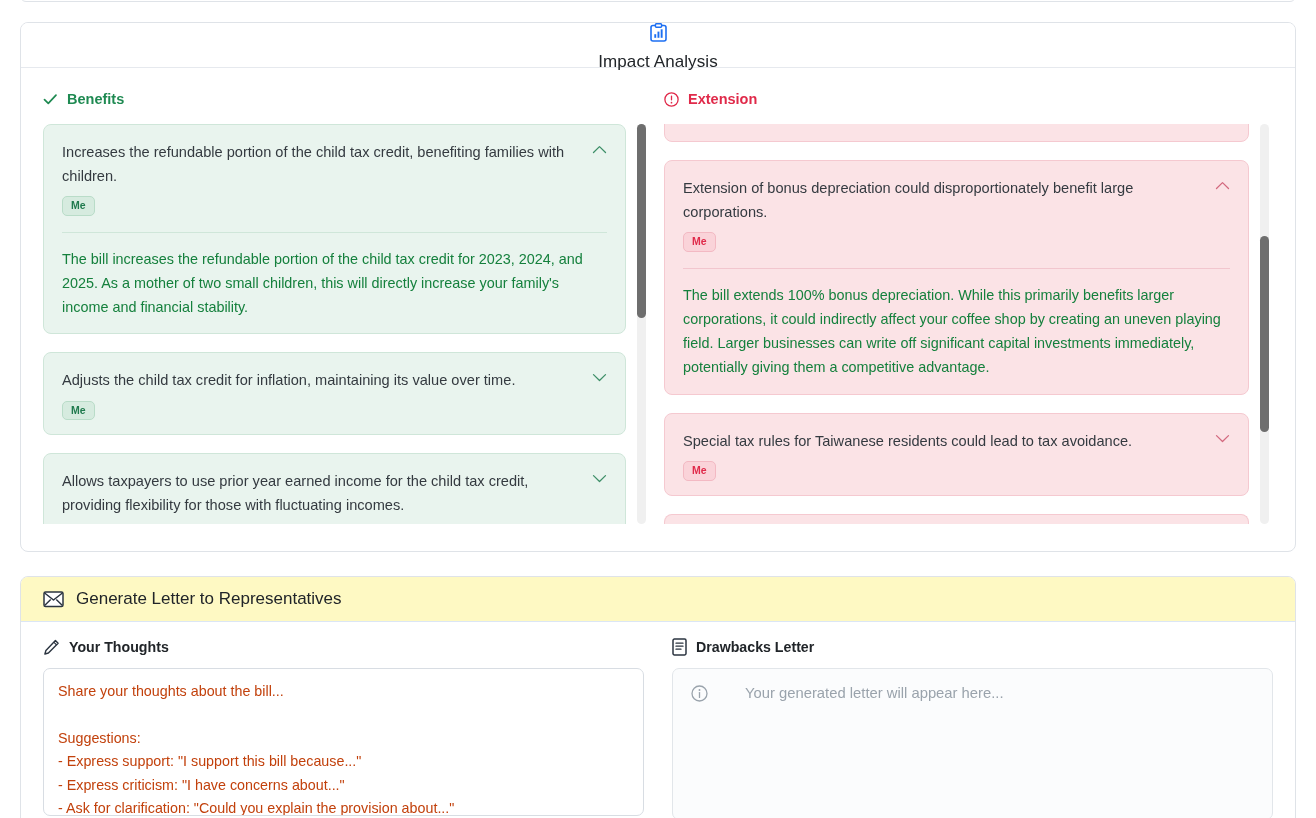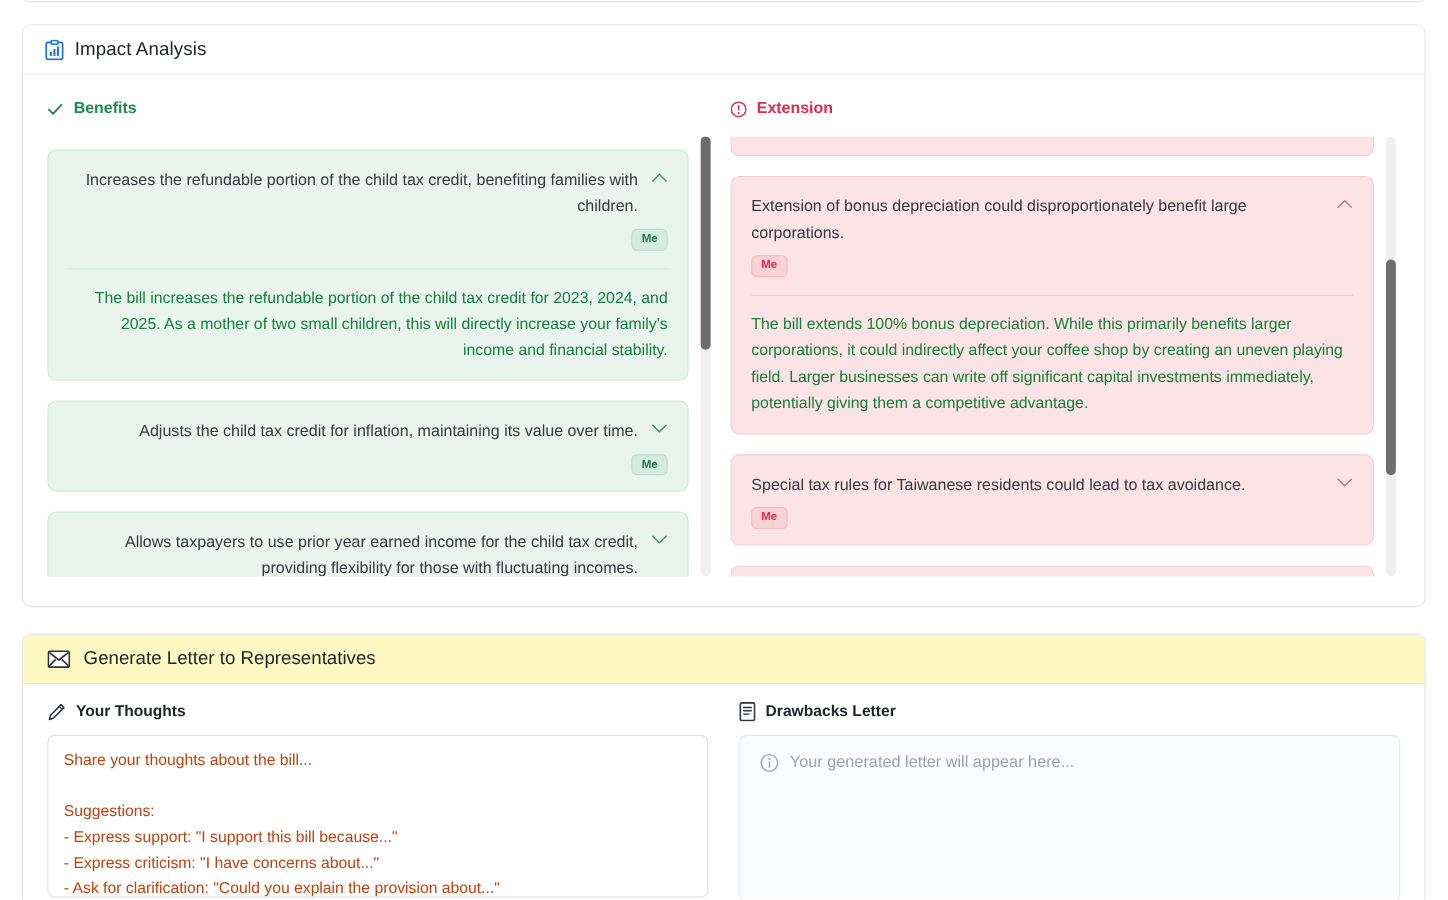--- a/index.html
+++ b/index.html
@@ -42,20 +42,21 @@
     overflow: hidden;
   }
   .impact-header {
     height: 45px;
     border-bottom: 1px solid #e6e9ee;
     display: flex;
     align-items: center;
     padding: 0 20px;
     gap: 10px;
     background: #ffffff;
+    flex-direction: column;
   }
   .impact-header .title {
     font-size: 17px;
     color: #212529;
     font-weight: 400;
     letter-spacing: .1px;
   }
 
   .impact-body {
     display: flex;
@@ -85,21 +86,21 @@
   .col-header.drawbacks .label { color: #e02a4a; }
 
   
   .scroll-list {
     position: relative;
     height: 400px;
     overflow: hidden;
     padding-right: 24px;
   }
   .scroll-inner { position: absolute; left: 0; right: 24px; }
-  .scroll-inner.benefits  { top: 12px; text-align: right; }
+  .scroll-inner.benefits  { top: 0; }
   .scroll-inner.drawbacks { top: -165px; }
 
   
   .sbar {
     position: absolute;
     top: 0;
     right: 4px;
     width: 9px;
     height: 400px;
     background: #f0f0f0;
@@ -232,20 +233,21 @@
     background: #fbfcfd;
     padding: 16px 18px;
     display: flex;
     align-items: flex-start;
     gap: 10px;
   }
   .generated-box .ph {
     font-size: 14.8px;
     color: #9aa3ac;
     line-height: 1.2;
+    margin-left: 27px;
   }
 
   svg { display: block; }
 </style>
 </head>
 <body>
 
 <div class="page">
 
   <div class="top-sliver"></div>

